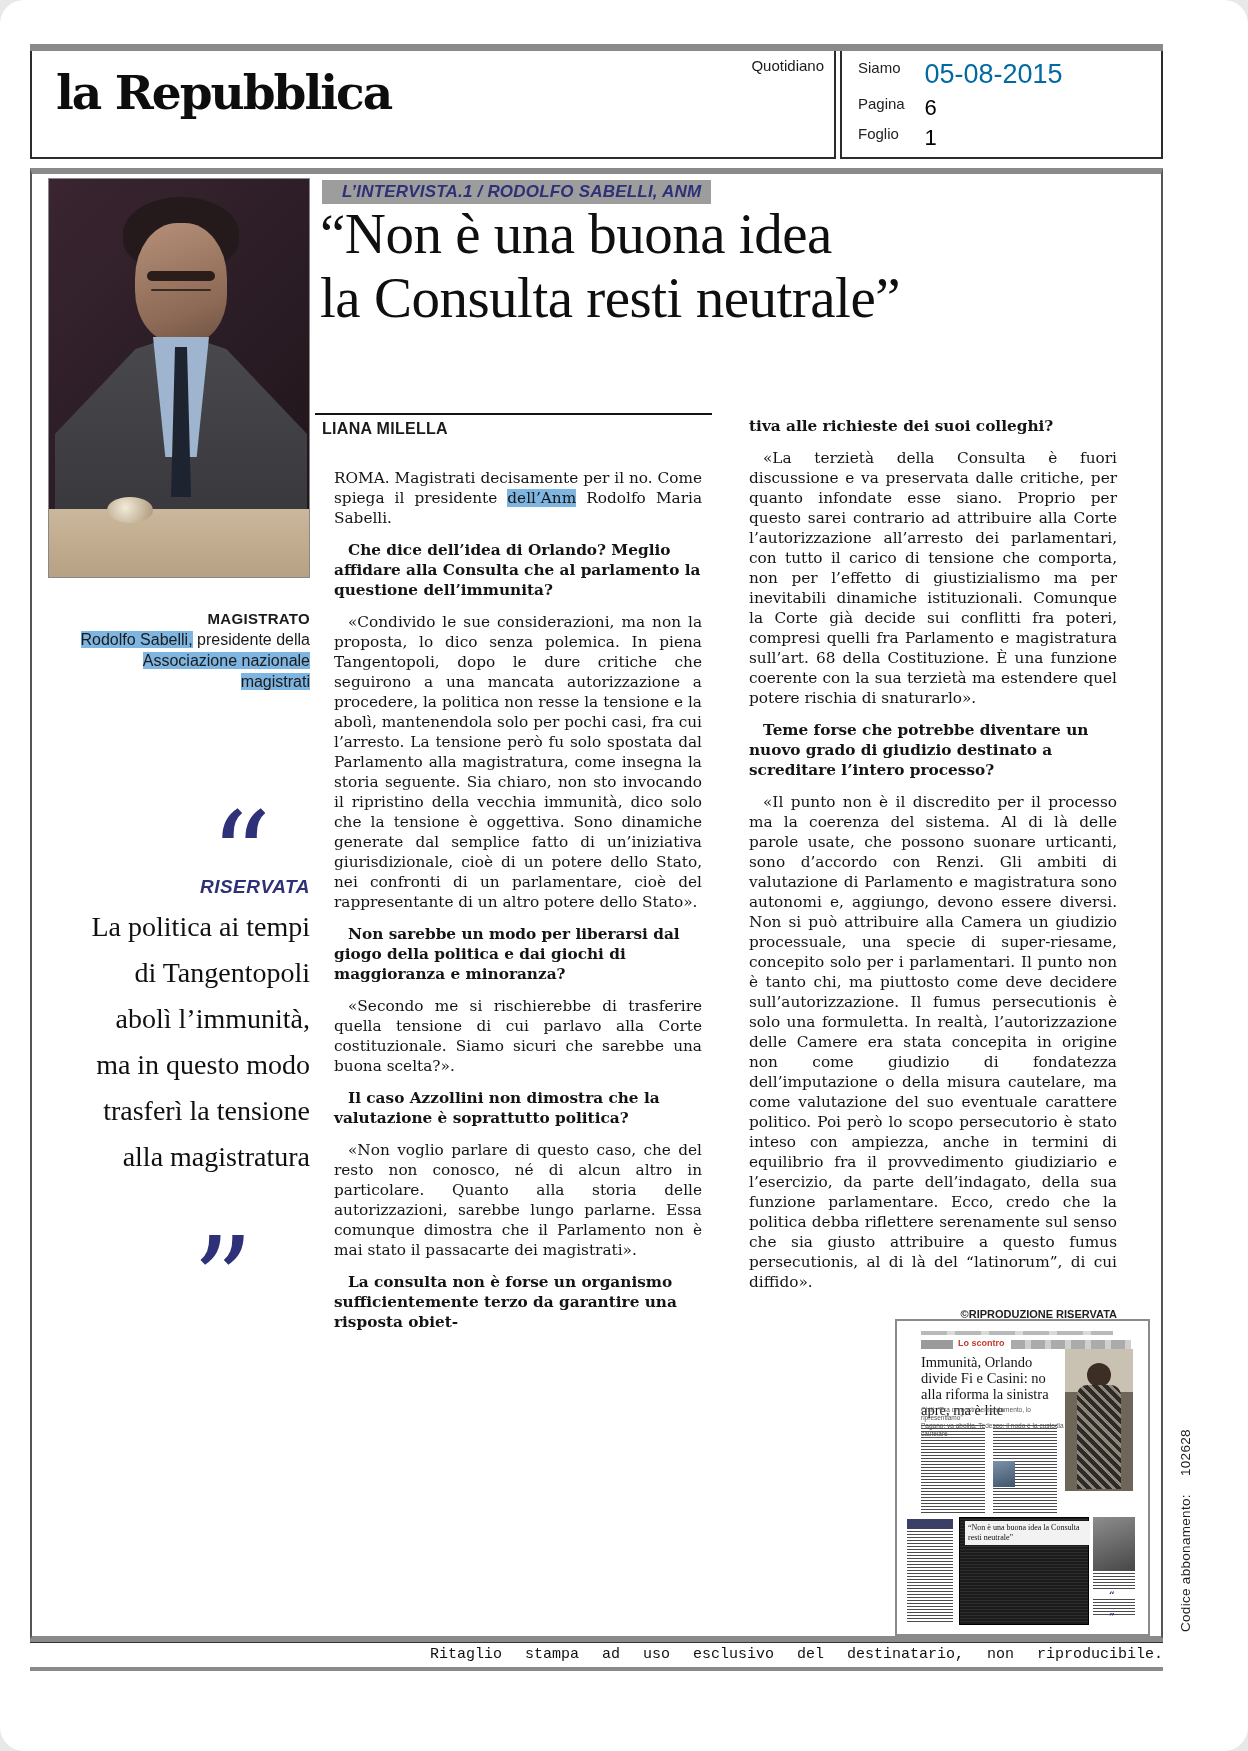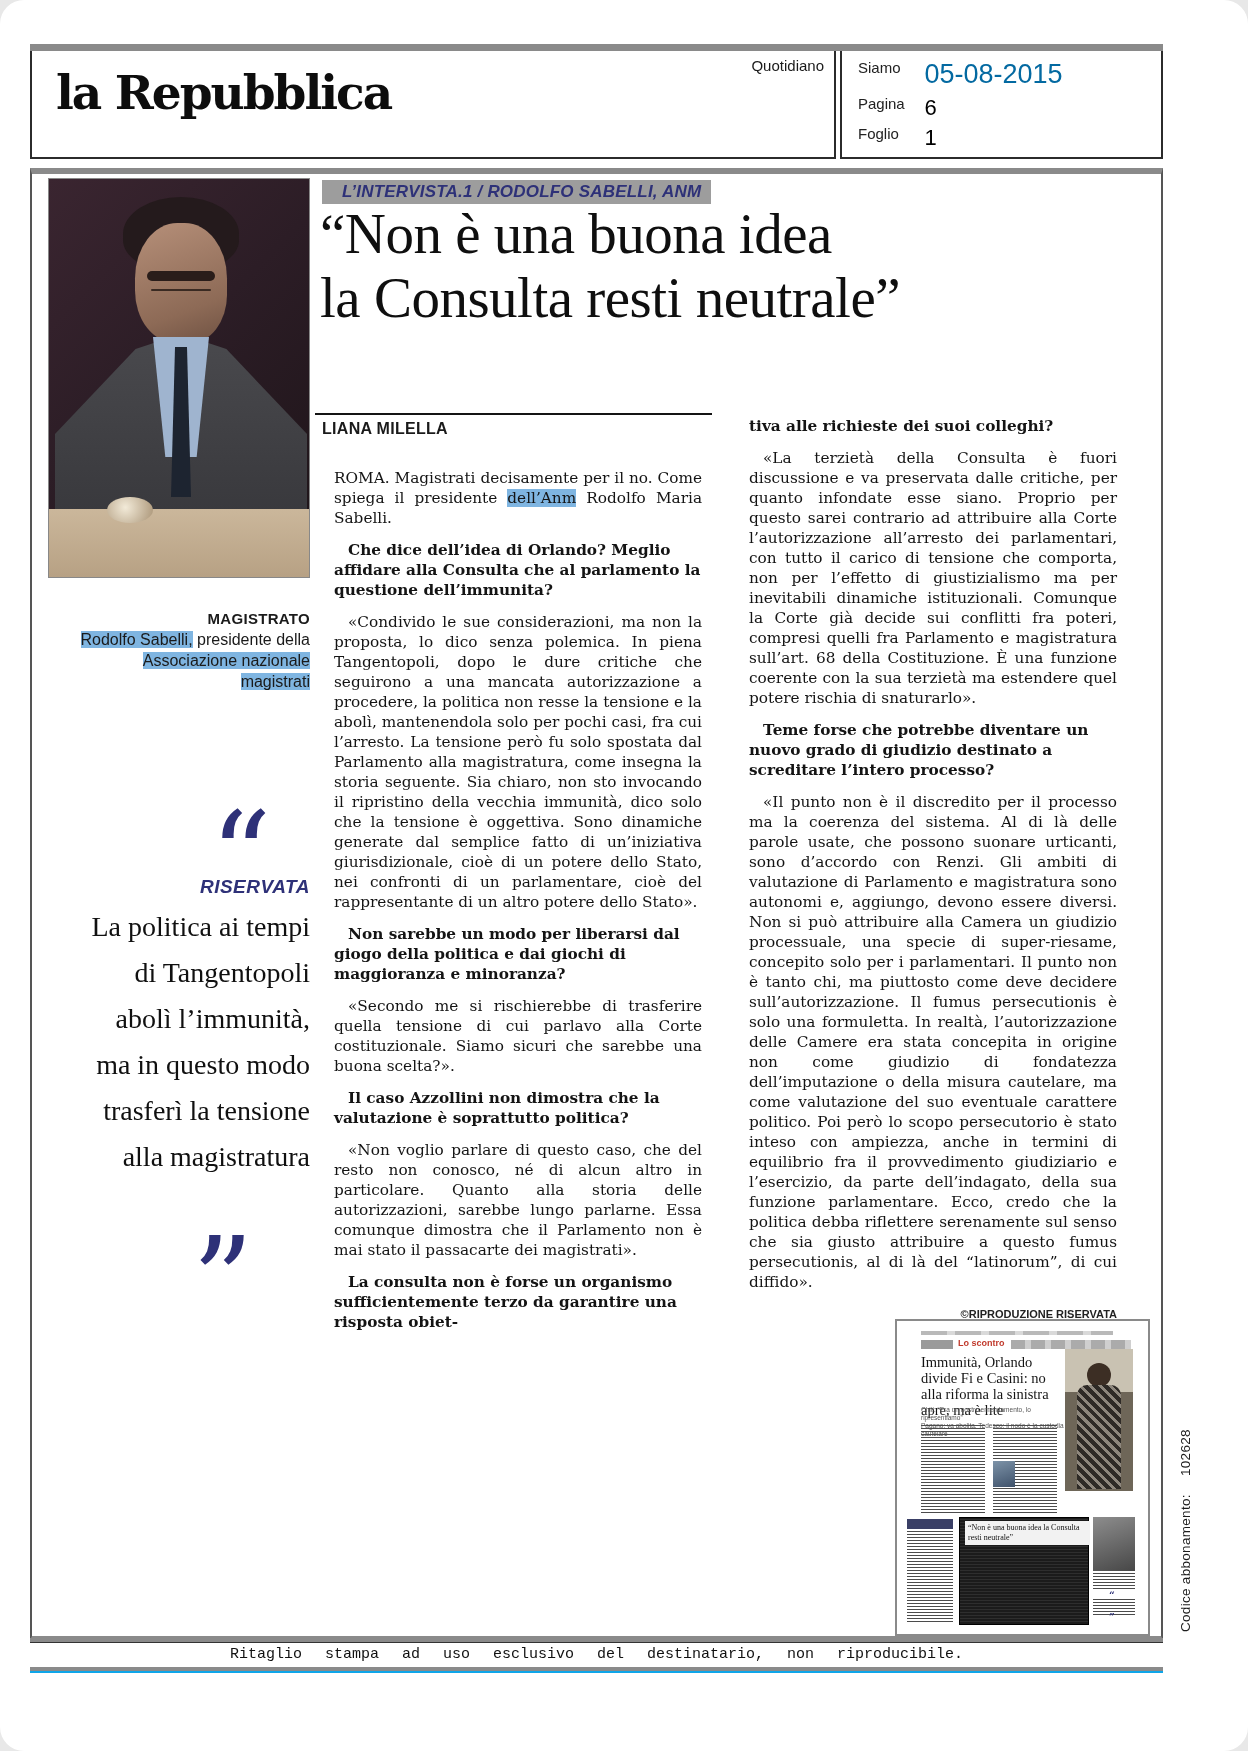--- a/index.html
+++ b/index.html
@@ -113,21 +113,21 @@
   .mini .s2-capt{position:absolute;left:196px;top:252px;width:42px;height:18px;}
   .mini .s2-q1{position:absolute;left:212px;top:268px;font-size:10px;font-weight:bold;color:#2e3178;
         font-family:"DejaVu Serif",serif;}
   .mini .s2-tt{position:absolute;left:196px;top:278px;width:42px;height:18px;}
   .mini .s2-q2{position:absolute;left:212px;top:290px;font-size:10px;font-weight:bold;color:#2e3178;
         font-family:"DejaVu Serif",serif;}
 
   
   .foot-bar1{position:absolute;left:30px;top:1638px;width:1133px;height:4px;background:#8a8a8a;}
   .foot-strip{position:absolute;left:30px;top:1642px;width:1133px;height:24px;border-top:1px solid #333;
-              border-bottom:6px solid #0ea5e9;background:#fff;text-align:center;
+              border-bottom:1px solid #0ea5e9;background:#fff;text-align:right;
               font-family:"Liberation Mono",monospace;font-size:15px;line-height:24px;word-spacing:14px;color:#111;}
   .foot-bar2{position:absolute;left:30px;top:1667px;width:1133px;height:4px;background:#8a8a8a;}
 
   
   .vcode{position:absolute;left:1178px;top:1408px;height:224px;writing-mode:vertical-rl;
          transform:rotate(180deg);font-size:13.5px;color:#1c1c1c;letter-spacing:.3px;}
   .vcode .num{margin-top:14px;}
 </style>
 </head>
 <body>

